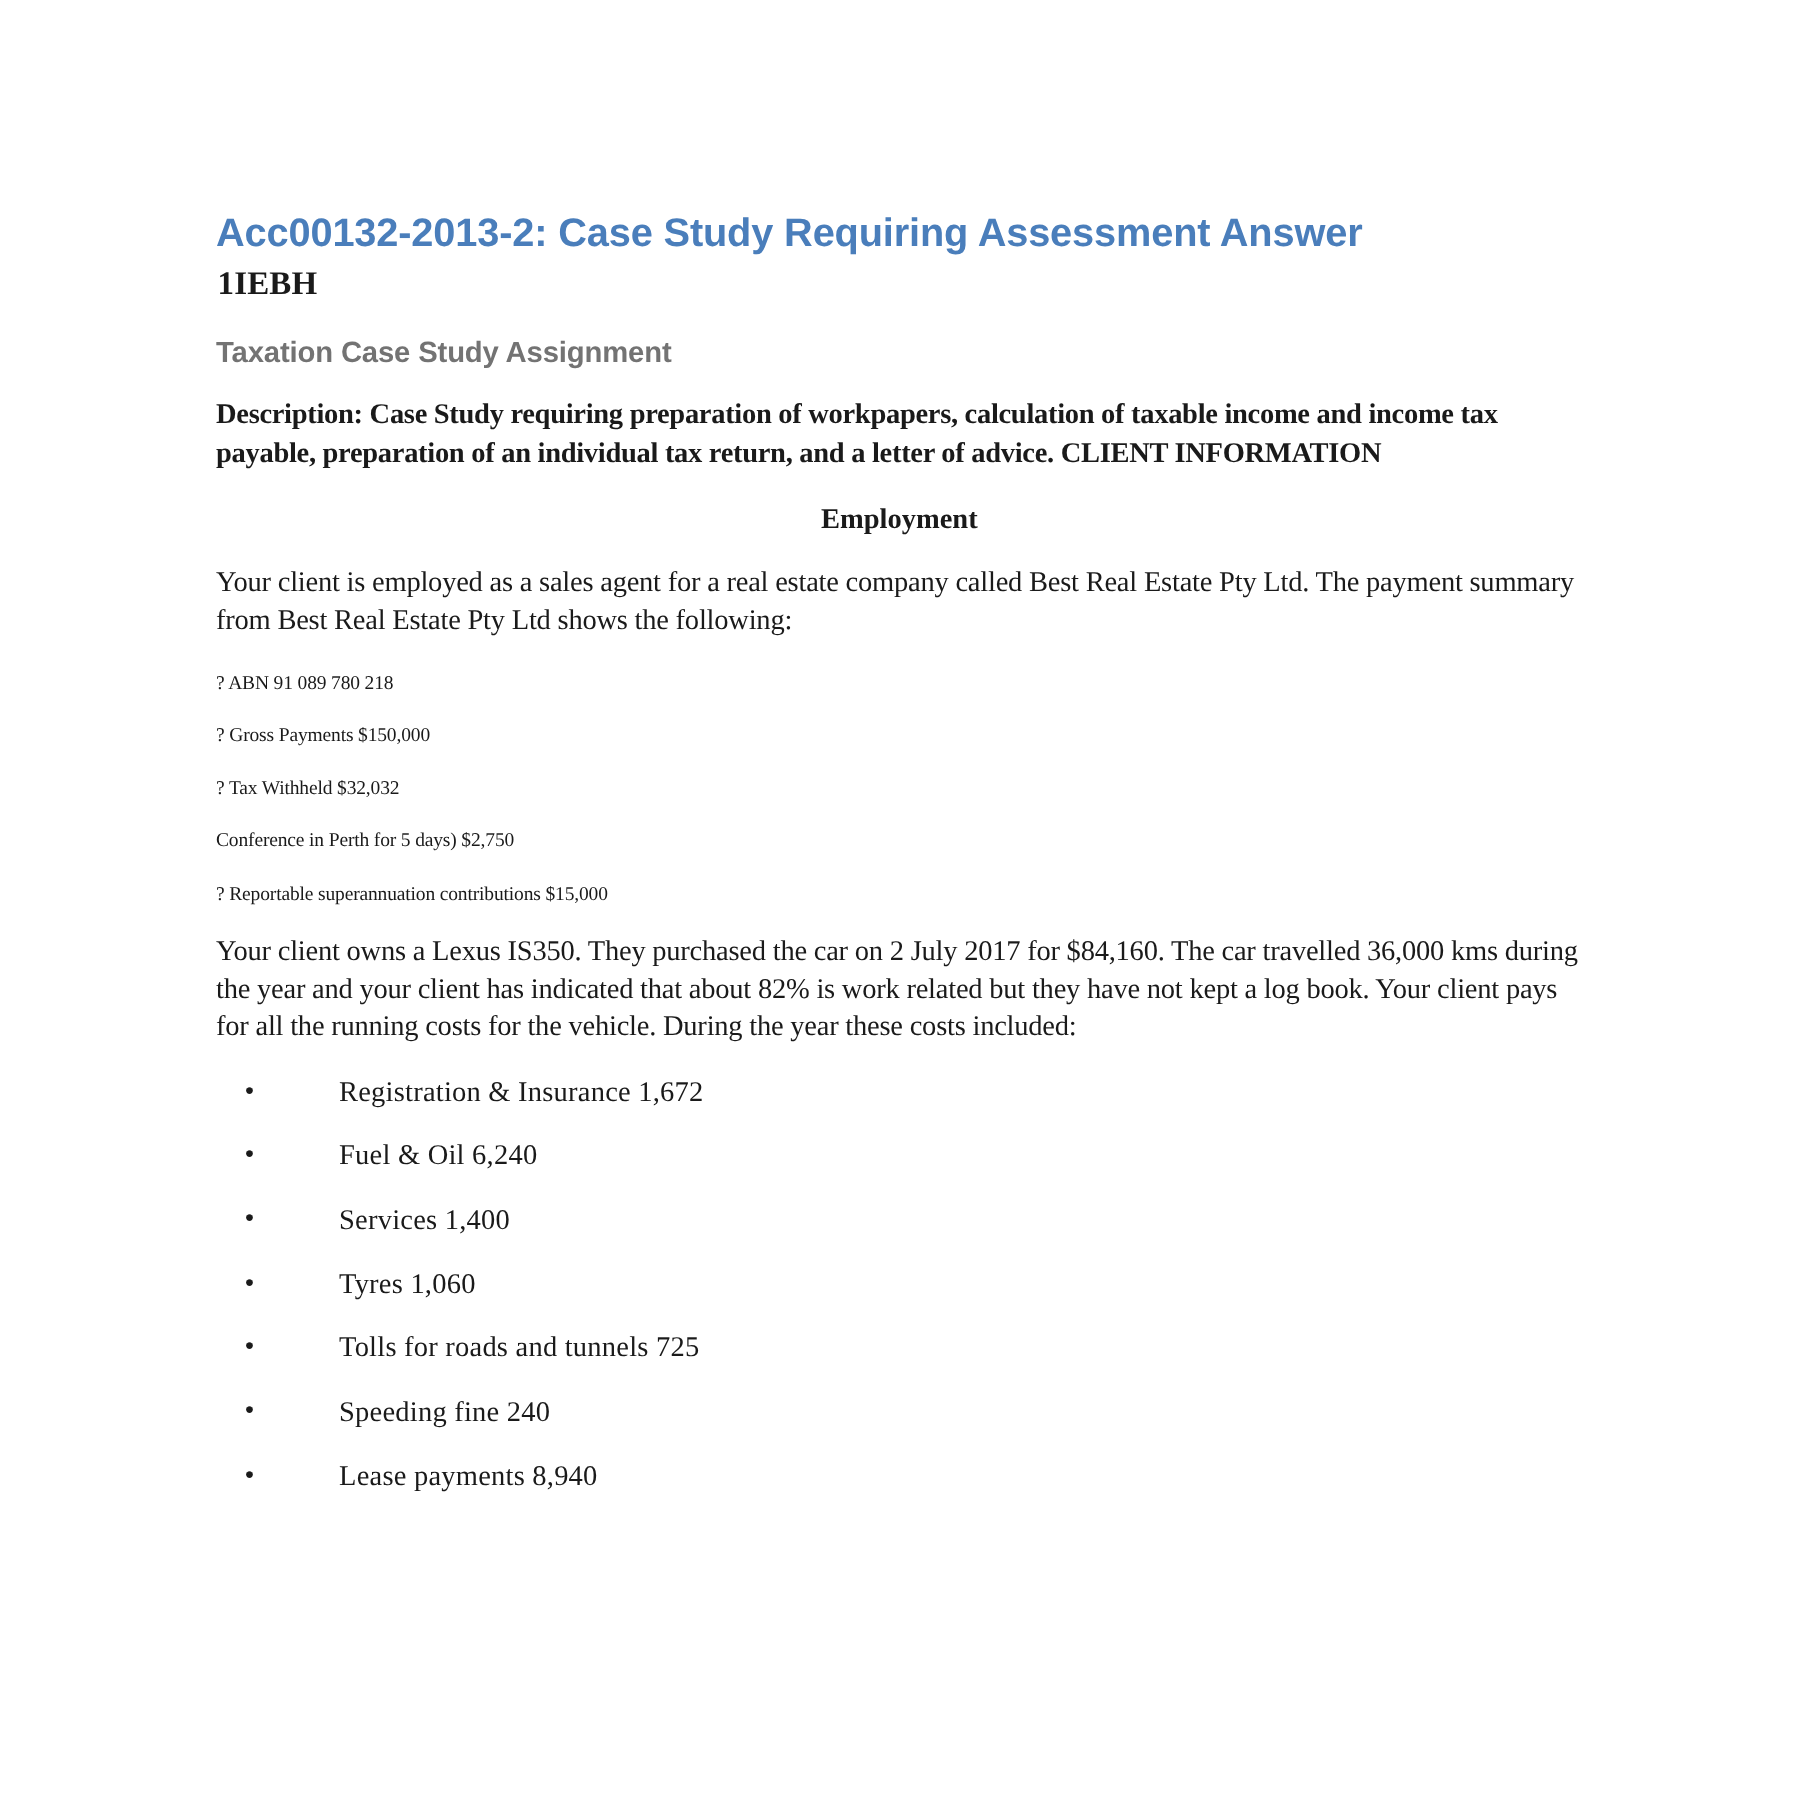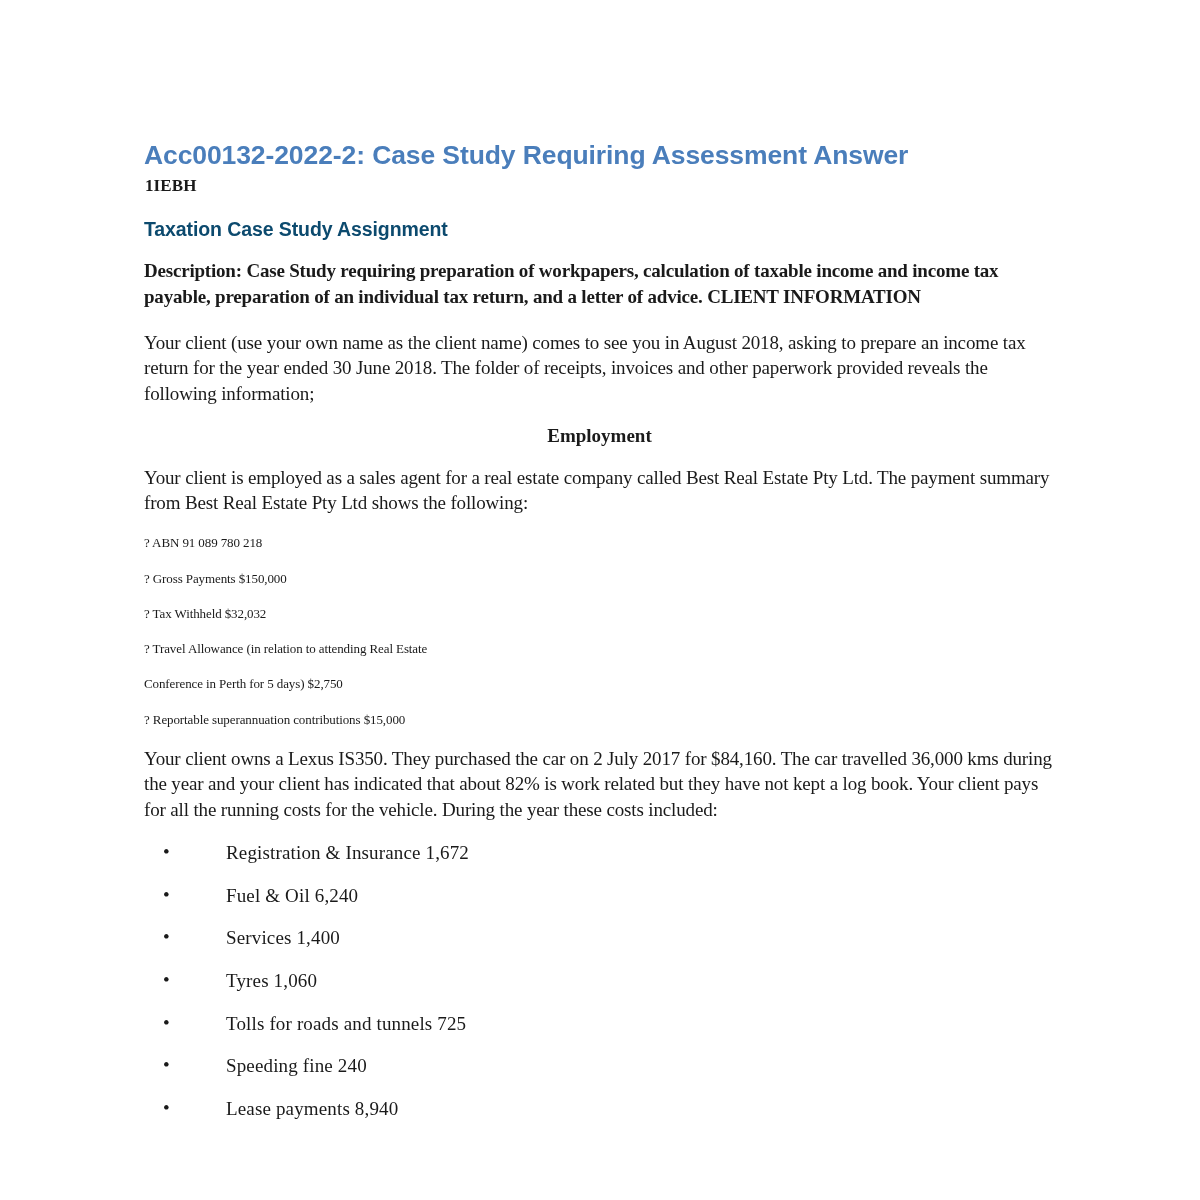--- a/index.html
+++ b/index.html
@@ -26,31 +26,31 @@
     font-family: "Liberation Sans", "DejaVu Sans", sans-serif;
     font-size: 26.5px;
     font-weight: bold;
     color: #4A7EBB;
     letter-spacing: -0.1px;
     line-height: 1.15;
     margin: 0 0 6px 0;
   }
   .code-line {
     font-family: "Liberation Serif", "DejaVu Serif", serif;
-    font-size: 17px;
+    font-size: 22px;
     font-weight: bold;
     color: #1a1a1a;
     margin: 0 0 22px 1px;
     letter-spacing: 0.1px;
   }
   .section-title {
     font-family: "Liberation Sans", "DejaVu Sans", sans-serif;
     font-size: 19.5px;
     font-weight: bold;
-    color: #0c4a6e;
+    color: #737373;
     margin: 0 0 17px 0;
     letter-spacing: -0.1px;
   }
   p.body {
     font-size: 19px;
     line-height: 1.33;
     margin: 0 0 19px 0;
     max-width: 915px;
     letter-spacing: -0.15px;
   }
@@ -90,39 +90,37 @@
     top: -1px;
     font-size: 19px;
     line-height: 1.3;
   }
 </style>
 </head>
 <body>
 
 <div class="page">
 
-  <h1 class="doc-title">Acc00132-2022-2: Case Study Requiring Assessment Answer</h1>
+  <h1 class="doc-title">Acc00132-2013-2: Case Study Requiring Assessment Answer</h1>
 
   <div class="code-line">1IEBH</div>
 
   <h2 class="section-title">Taxation Case Study Assignment</h2>
 
   <p class="body bold">Description: Case Study requiring preparation of workpapers, calculation of taxable income and income tax payable, preparation of an individual tax return, and a letter of advice. CLIENT INFORMATION</p>
 
-  <p class="body">Your client (use your own name as the client name) comes to see you in August 2018, asking to prepare an income tax return for the year ended 30 June 2018. The folder of receipts, invoices and other paperwork provided reveals the following information;</p>
 
   <div class="sub-head">Employment</div>
 
   <p class="body">Your client is employed as a sales agent for a real estate company called Best Real Estate Pty Ltd. The payment summary from Best Real Estate Pty Ltd shows the following:</p>
 
   <div>
     <p class="q-item">? ABN 91 089 780 218</p>
     <p class="q-item">? Gross Payments $150,000</p>
     <p class="q-item">? Tax Withheld $32,032</p>
-    <p class="q-item">? Travel Allowance (in relation to attending Real Estate</p>
     <p class="q-item">Conference in Perth for 5 days) $2,750</p>
     <p class="q-item">? Reportable superannuation contributions $15,000</p>
   </div>
 
   <p class="body">Your client owns a Lexus IS350. They purchased the car on 2 July 2017 for $84,160. The car travelled 36,000 kms during the year and your client has indicated that about 82% is work related but they have not kept a log book. Your client pays for all the running costs for the vehicle. During the year these costs included:</p>
 
   <ul class="cost-list">
     <li>
       <span class="bullet-glyph">•</span>
       <span>Registration &amp; Insurance 1,672</span>

